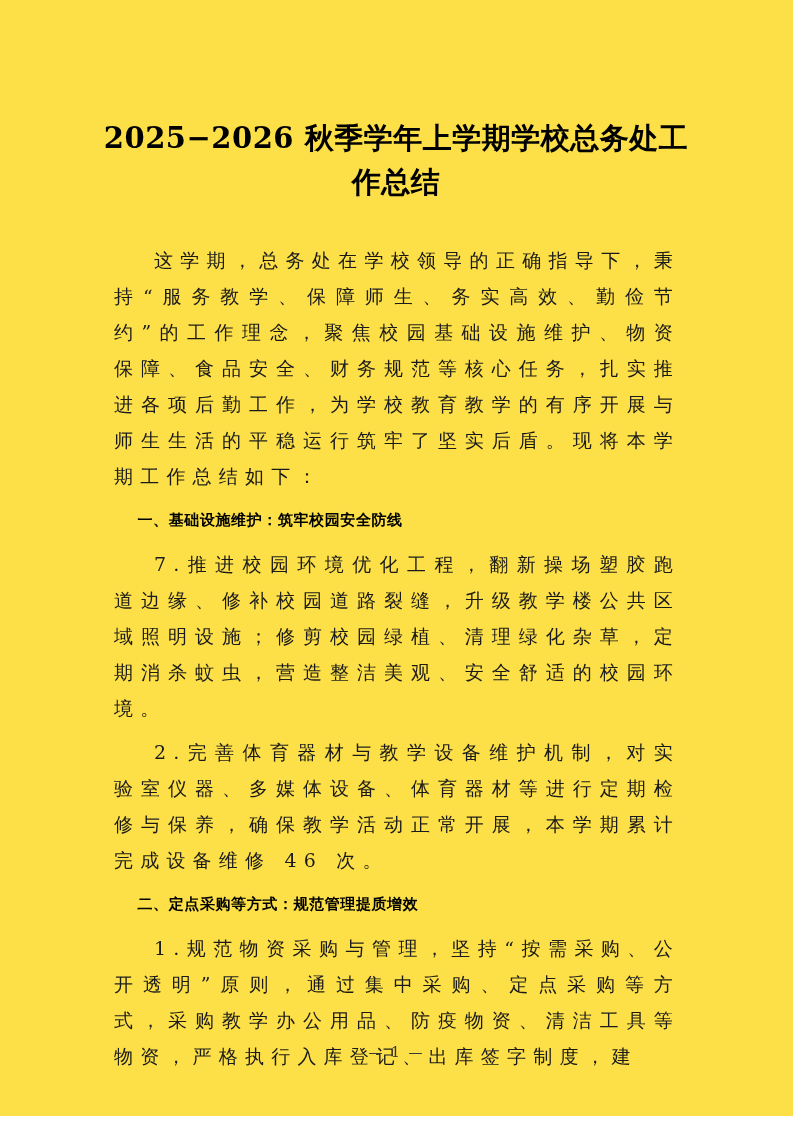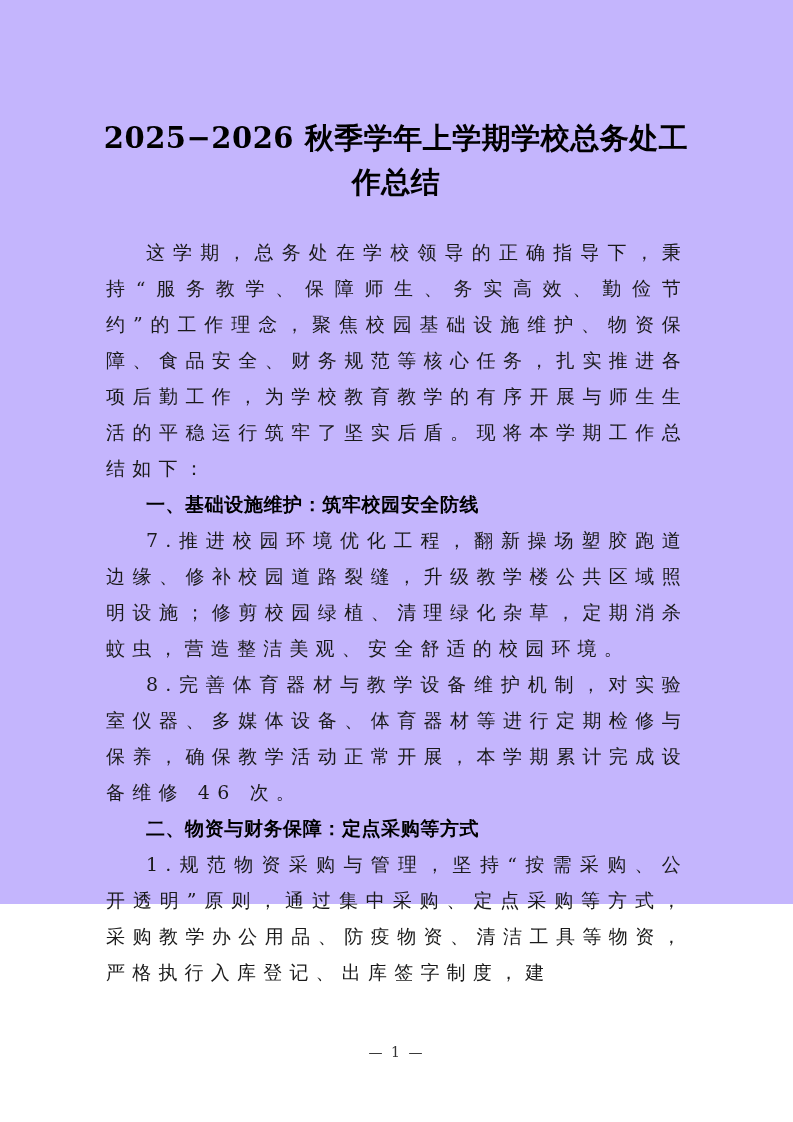--- a/index.html
+++ b/index.html
@@ -13,22 +13,22 @@
       position: relative;
       overflow: hidden;
       font-family: "DejaVu Serif", "Liberation Serif", serif;
       color: #111111;
     }
     .page {
       position: absolute;
       left: 0;
       top: 0;
       width: 793px;
-      height: 904px;
-      background: #c4b5fd;
+      height: 1116px;
+      background: #fde047;
     }
     .title {
       position: absolute;
       left: 96px;
       top: 116px;
       width: 600px;
       text-align: center;
       font-family: "DejaVu Serif", "Liberation Serif", serif;
       font-weight: bold;
       font-size: 29px;
@@ -37,34 +37,34 @@
       color: #000000;
       margin: 0;
     }
     .body {
       position: absolute;
       left: 106px;
       top: 234px;
       width: 582px;
     }
     .para {
-      margin: 0;
+      margin: 8px;
       font-size: 19px;
       line-height: 36px;
       letter-spacing: 7.2px;
       text-align: justify;
       text-indent: 2.1em;
       color: #1a1a1a;
       word-break: break-all;
     }
     .heading {
       margin: 0;
       font-family: "DejaVu Sans", "Liberation Sans", sans-serif;
       font-weight: bold;
-      font-size: 19px;
+      font-size: 15px;
       line-height: 36px;
       letter-spacing: 0.6px;
       text-indent: 2.1em;
       color: #000000;
     }
     .footer {
       position: absolute;
       left: 0;
       top: 1044px;
       width: 793px;
@@ -83,21 +83,21 @@
   <h1 class="title">
     <span>2025−2026 秋季学年上学期学校总务处工</span><br>
     <span>作总结</span>
   </h1>
 
   <div class="body">
     <p class="para">这学期，总务处在学校领导的正确指导下，秉持“服务教学、保障师生、务实高效、勤俭节约”的工作理念，聚焦校园基础设施维护、物资保障、食品安全、财务规范等核心任务，扎实推进各项后勤工作，为学校教育教学的有序开展与师生生活的平稳运行筑牢了坚实后盾。现将本学期工作总结如下：</p>
 
     <h2 class="heading">一、基础设施维护：筑牢校园安全防线</h2>
     <p class="para">7.推进校园环境优化工程，翻新操场塑胶跑道边缘、修补校园道路裂缝，升级教学楼公共区域照明设施；修剪校园绿植、清理绿化杂草，定期消杀蚊虫，营造整洁美观、安全舒适的校园环境。</p>
-    <p class="para">8.完善体育器材与教学设备维护机制，对实验室仪器、多媒体设备、体育器材等进行定期检修与保养，确保教学活动正常开展，本学期累计完成设备维修 46 次。</p>
+    <p class="para">2.完善体育器材与教学设备维护机制，对实验室仪器、多媒体设备、体育器材等进行定期检修与保养，确保教学活动正常开展，本学期累计完成设备维修 46 次。</p>
 
-    <h2 class="heading">二、物资与财务保障：定点采购等方式</h2>
+    <h2 class="heading">二、定点采购等方式：规范管理提质增效</h2>
     <p class="para">1.规范物资采购与管理，坚持“按需采购、公开透明”原则，通过集中采购、定点采购等方式，采购教学办公用品、防疫物资、清洁工具等物资，严格执行入库登记、出库签字制度，建</p>
   </div>
 
   <div class="footer">— 1 —</div>
 
 </div>
 
 </body></html>

